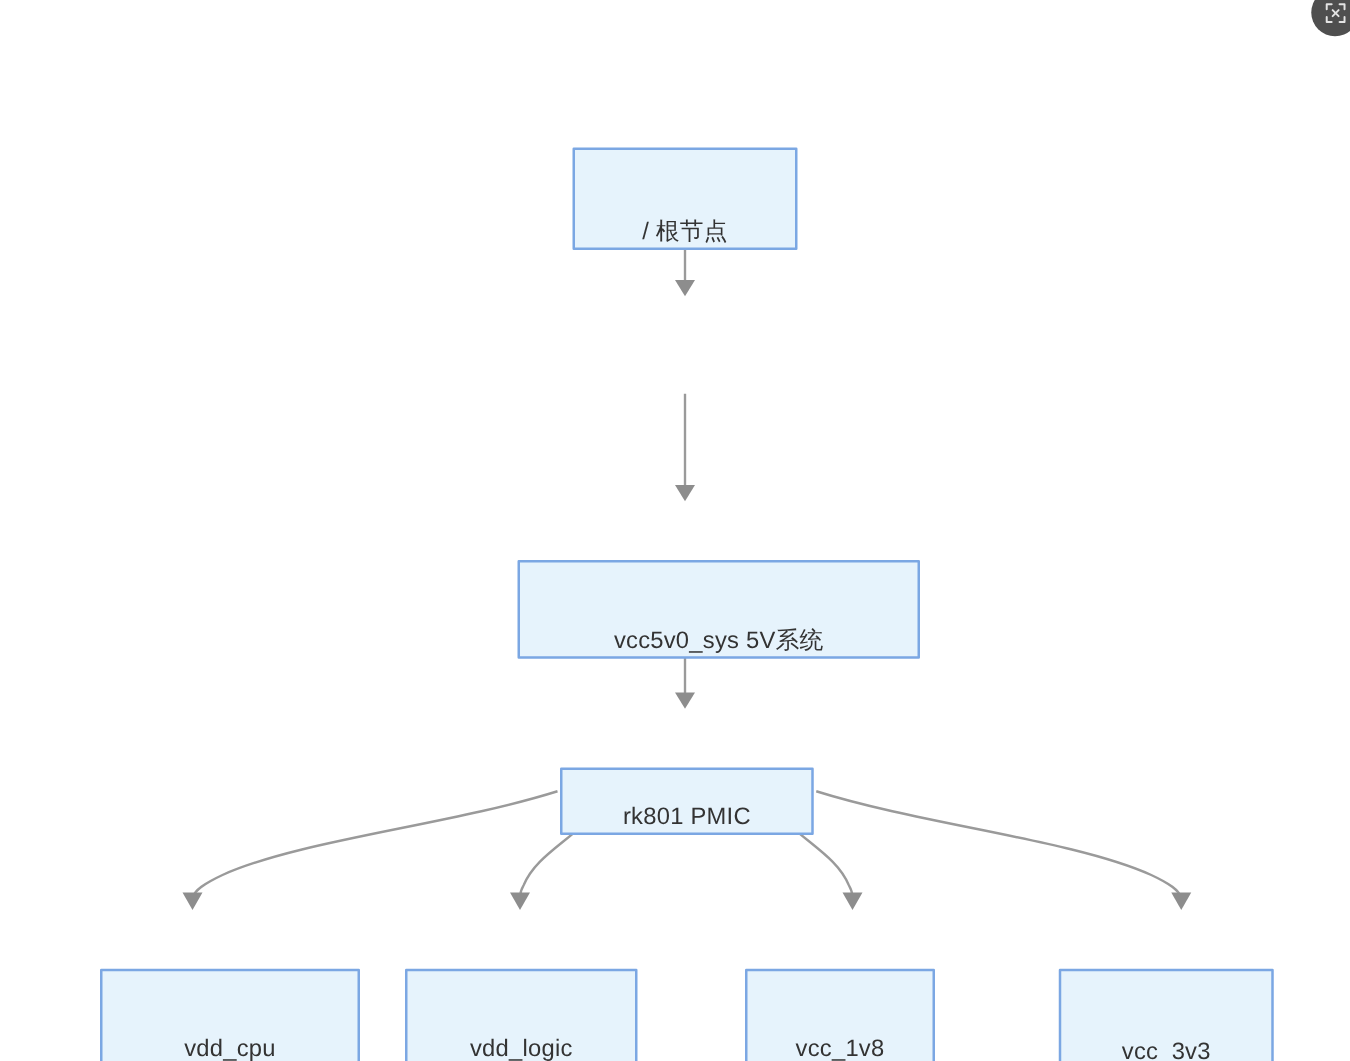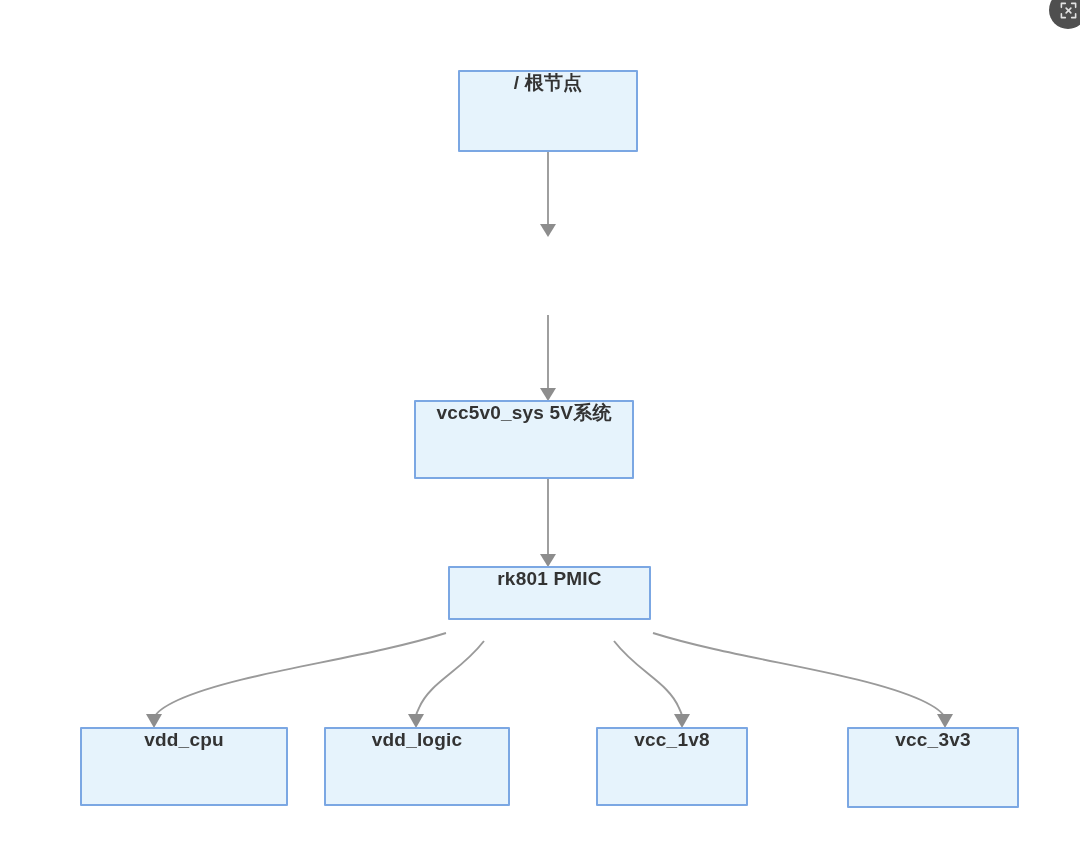--- a/index.html
+++ b/index.html
@@ -44,28 +44,29 @@
   }
 
   
   .node {
     position: absolute;
     z-index: 2;
     background: #e6f3fc;
     border: 2px solid #7ba7e3;
     border-radius: 1px;
     display: flex;
-    align-items: flex-start;
+    align-items: flex-end;
     justify-content: center;
     color: #333333;
     font-size: 19px;
-    font-weight: 700;
+    font-weight: 400;
     letter-spacing: .2px;
     line-height: 1.2;
     white-space: nowrap;
+    margin-top: 48px;
   }
   .node-label {
     display: block;
     padding: 0 6px;
   }
 
   
   #fullscreen-button {
     position: absolute;
     z-index: 10;
@@ -125,21 +126,21 @@
       <path class="edge-path" d="M 653 633 C 739 660, 859 672, 921 700 C 936 707, 943 712, 945 718"></path>
       <path class="edge-head" d="M 937 714 L 953 714 L 945 728 Z"></path>
     </g>
   </svg>
 
   <div class="node" id="node-root" style="left:458px; top:70px; width:180px; height:82px;">
     <span class="node-label">/ 根节点</span>
   </div>
 
 
-  <div class="node" id="node-vcc5v0-sys" style="left:414px; top:400px; width:220px; height:79px;">
+  <div class="node" id="node-vcc5v0-sys" style="left:414px; top:400px; width:322px; height:79px;">
     <span class="node-label">vcc5v0_sys 5V系统</span>
   </div>
 
   <div class="node" id="node-rk801" style="left:448px; top:566px; width:203px; height:54px;">
     <span class="node-label">rk801 PMIC</span>
   </div>
 
   <div class="node" id="node-vdd-cpu" style="left:80px; top:727px; width:208px; height:79px;">
     <span class="node-label">vdd_cpu</span>
   </div>

